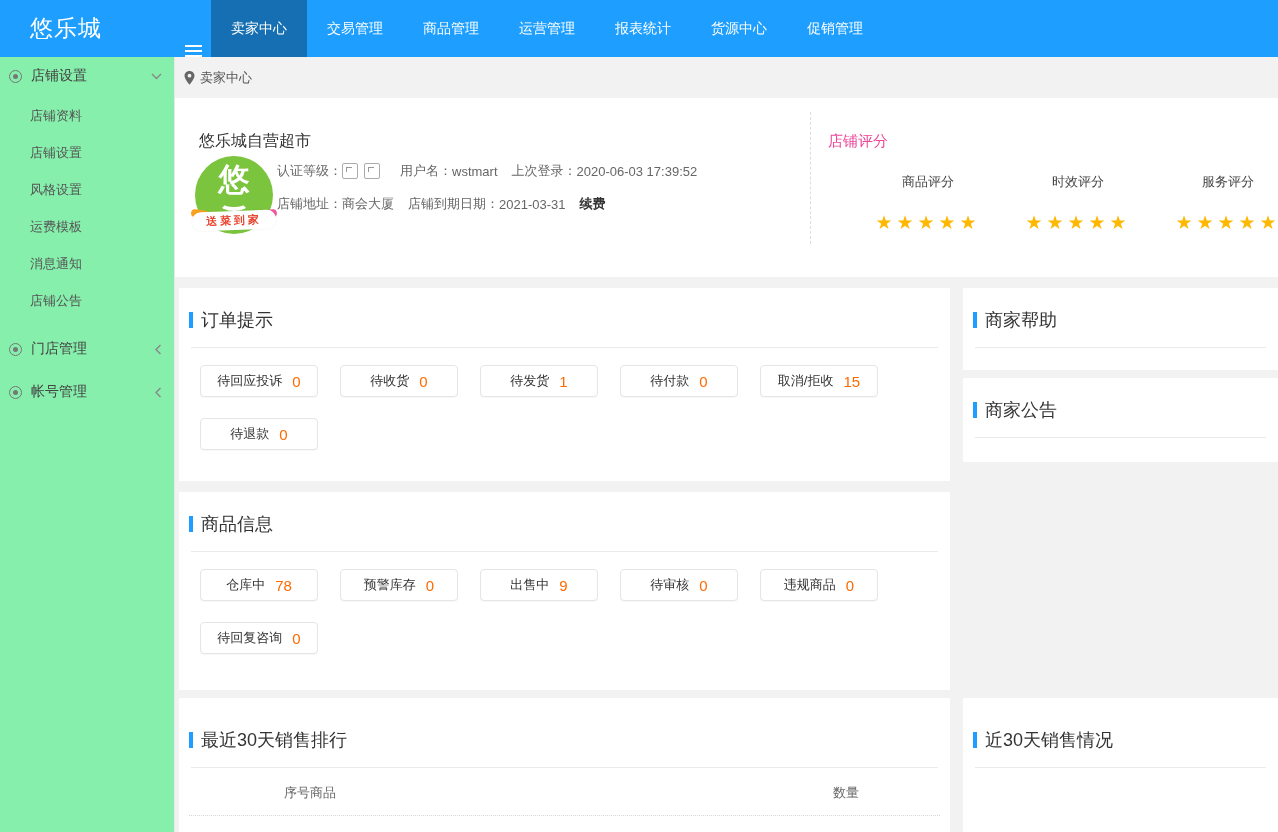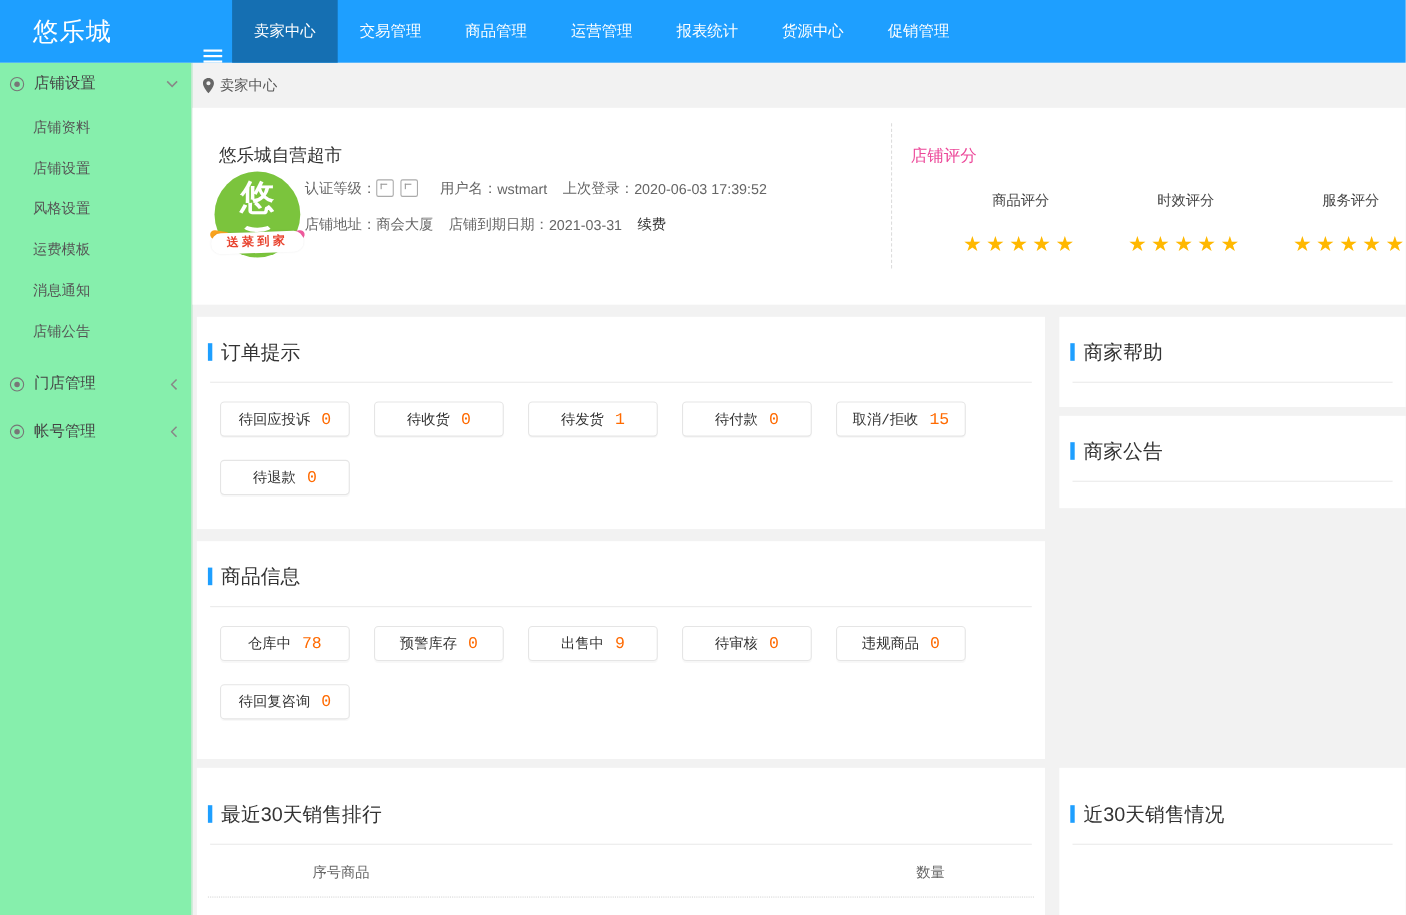--- a/index.html
+++ b/index.html
@@ -44,37 +44,37 @@
   .logo-char { position:absolute; width:100%; text-align:center; top:3px; color:#fff; font-size:31px; font-weight:bold; }
   .logo-smile { position:absolute; left:24px; top:40px; width:30px; height:15px; border:4px solid transparent; border-bottom:4px solid #fff; border-radius:50%; }
   .ribbon-accent-l { position:absolute; left:-3px; top:55px; width:18px; height:8px; background:#f8a21d; border-radius:4px; transform:rotate(9deg); }
   .ribbon-accent-r { position:absolute; right:-3px; top:55px; width:18px; height:8px; background:#ef5a9d; border-radius:4px; transform:rotate(-9deg); }
   .logo-ribbon { position:absolute; left:-2px; top:56px; width:84px; height:19px; background:#fff; border-radius:9px; text-align:center; line-height:19px; font-size:11px; font-weight:bold; color:#e8432e; letter-spacing:3px; transform:rotate(-2deg); box-shadow:0 0 2px rgba(0,0,0,.08); }
   .shop-info { position:absolute; left:102px; top:63px; font-size:13px; color:#666; }
   .info-row { display:flex; align-items:center; height:20px; margin-bottom:13px; white-space:nowrap; }
   .info-row .gap { width:14px; }
   .cert-badge { display:inline-block; width:16px; height:16px; border:1px solid #ababab; border-radius:2px; margin-right:6px; position:relative; background:#fff; }
   .cert-badge::after { content:""; position:absolute; left:3px; top:3px; width:5px; height:4px; border-left:1px solid #999; border-top:1px solid #999; }
-  .renew { color:#333; font-weight:normal; margin-left:14px; cursor:pointer; }
+  .renew { color:#333; font-weight:bold; margin-left:14px; cursor:pointer; }
   .vdash { position:absolute; left:635px; top:14px; height:132px; border-left:1px dashed #ddd; }
   .rating-title { position:absolute; left:653px; top:34px; font-size:15px; color:#ec4899; }
   .rating-cols { position:absolute; left:678px; top:75px; display:flex; }
   .rating-col { width:150px; text-align:center; }
   .rating-label { font-size:13px; color:#444; }
   .stars { margin-top:20px; font-size:19px; color:#ffb800; letter-spacing:4px; white-space:nowrap; }
 
   
   .orders-card { left:179px; top:288px; width:771px; height:193px; }
   .goods-card  { left:179px; top:492px; width:771px; height:198px; }
   .rank-card   { left:179px; top:698px; width:771px; height:140px; }
   .help-card   { left:963px; top:288px; width:315px; height:82px; }
   .notice-card { left:963px; top:378px; width:315px; height:84px; }
   .trend-card  { left:963px; top:698px; width:315px; height:140px; }
 
-  .btn-row { display:flex; gap:22px; margin:17px 0 0 21px;font-family:Liberation Mono, monospace; }
+  .btn-row { display:flex; gap:22px; margin:17px 0 0 21px; }
   .btn-row.second { margin-top:21px; }
   .stat-btn { width:118px; height:32px; border:1px solid #e5e5e5; border-radius:4px; background:#fff; display:flex; align-items:center; justify-content:center; gap:10px; font-size:13px; color:#333; cursor:pointer; box-shadow:0 1px 1px rgba(0,0,0,.03); }
   .stat-btn .num { color:#ff6a00; font-size:15px; }
 
   .t-head { display:flex; margin:16px 0 0 21px; font-size:13px; color:#666; }
   .t-c1 { width:110px;text-align:right; } .t-c2 { width:523px; } .t-c3 { width:90px; }
   .t-dot { border-top:1px dotted #d6d6d6; margin:13px 10px 0; }
 
   .pin { flex:none; }
 </style>

